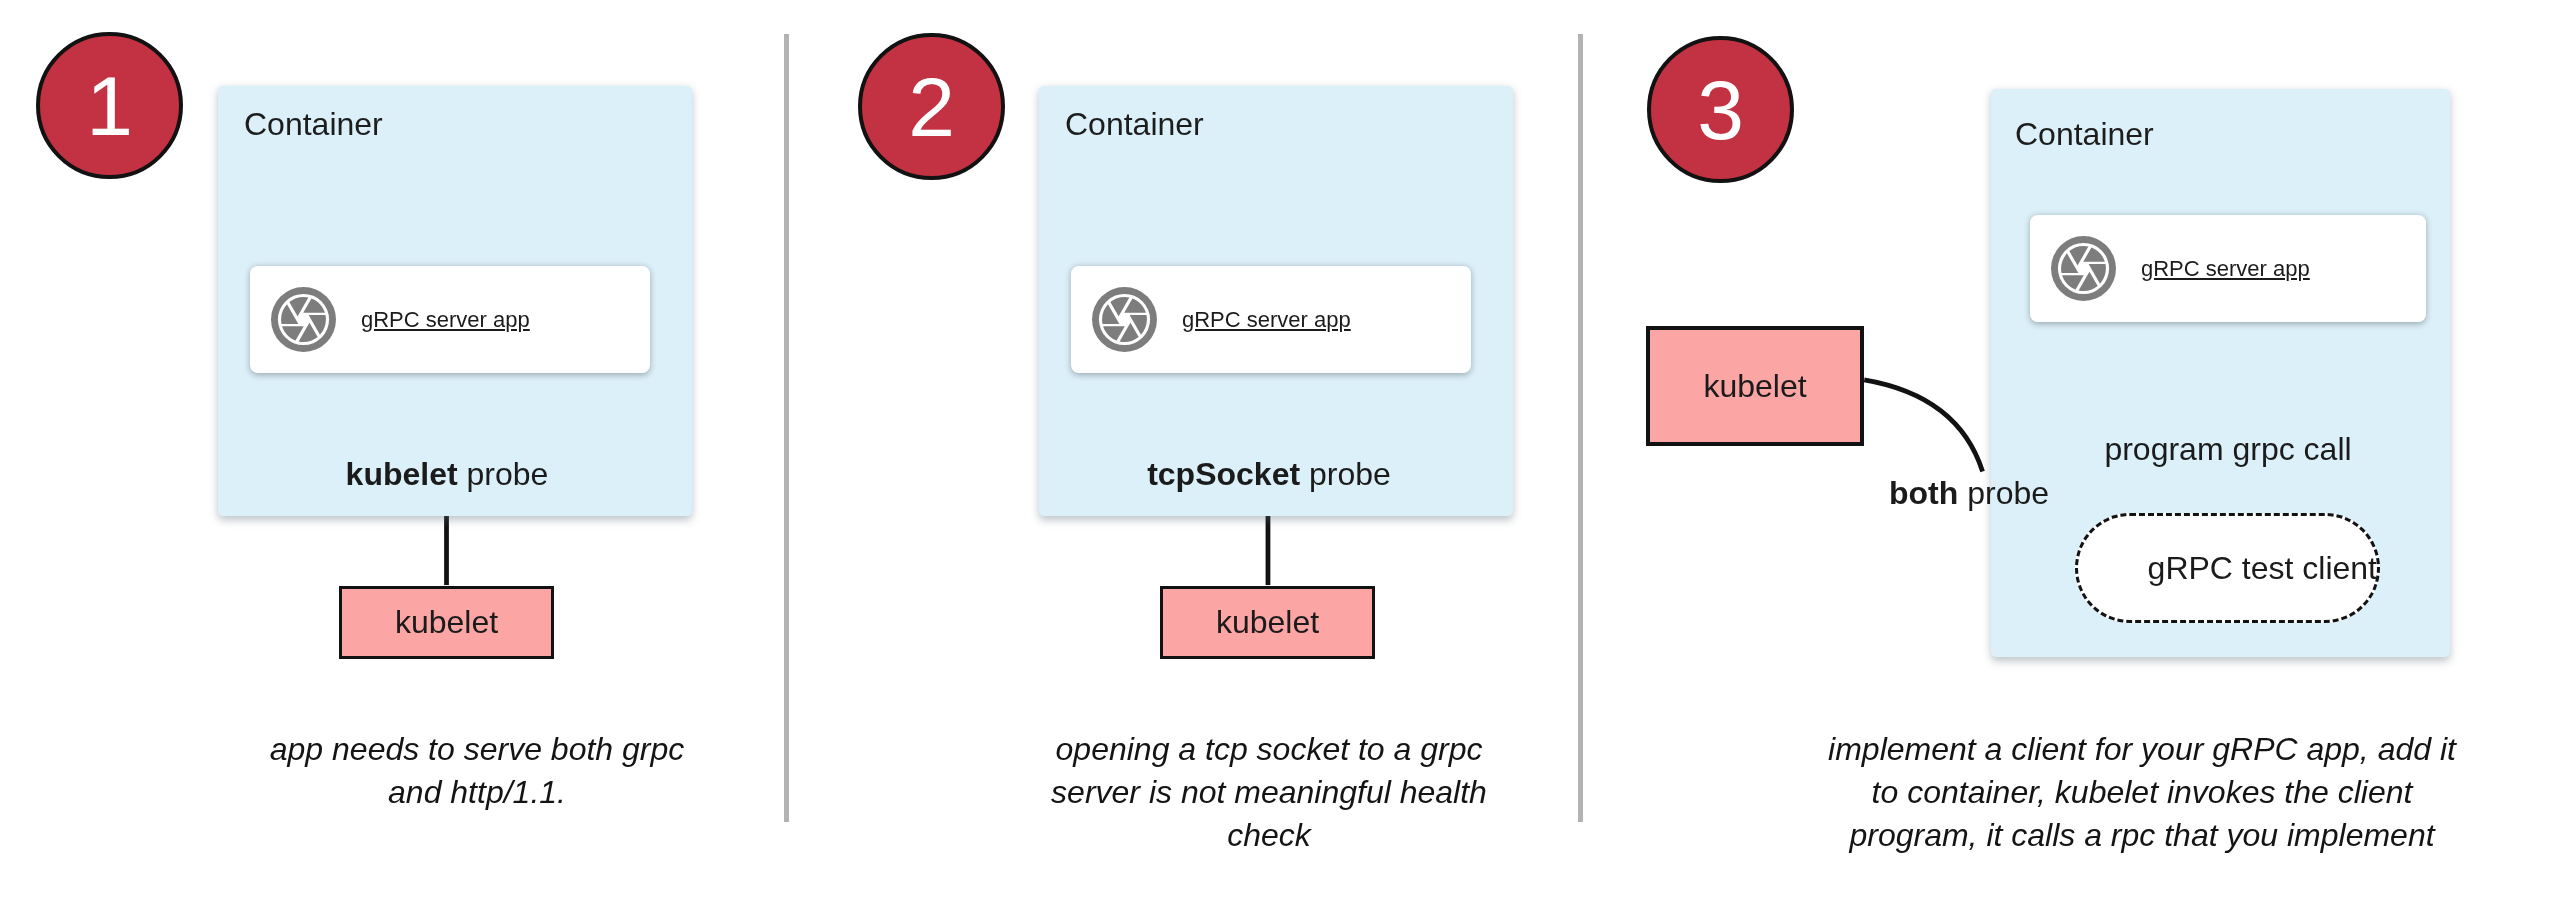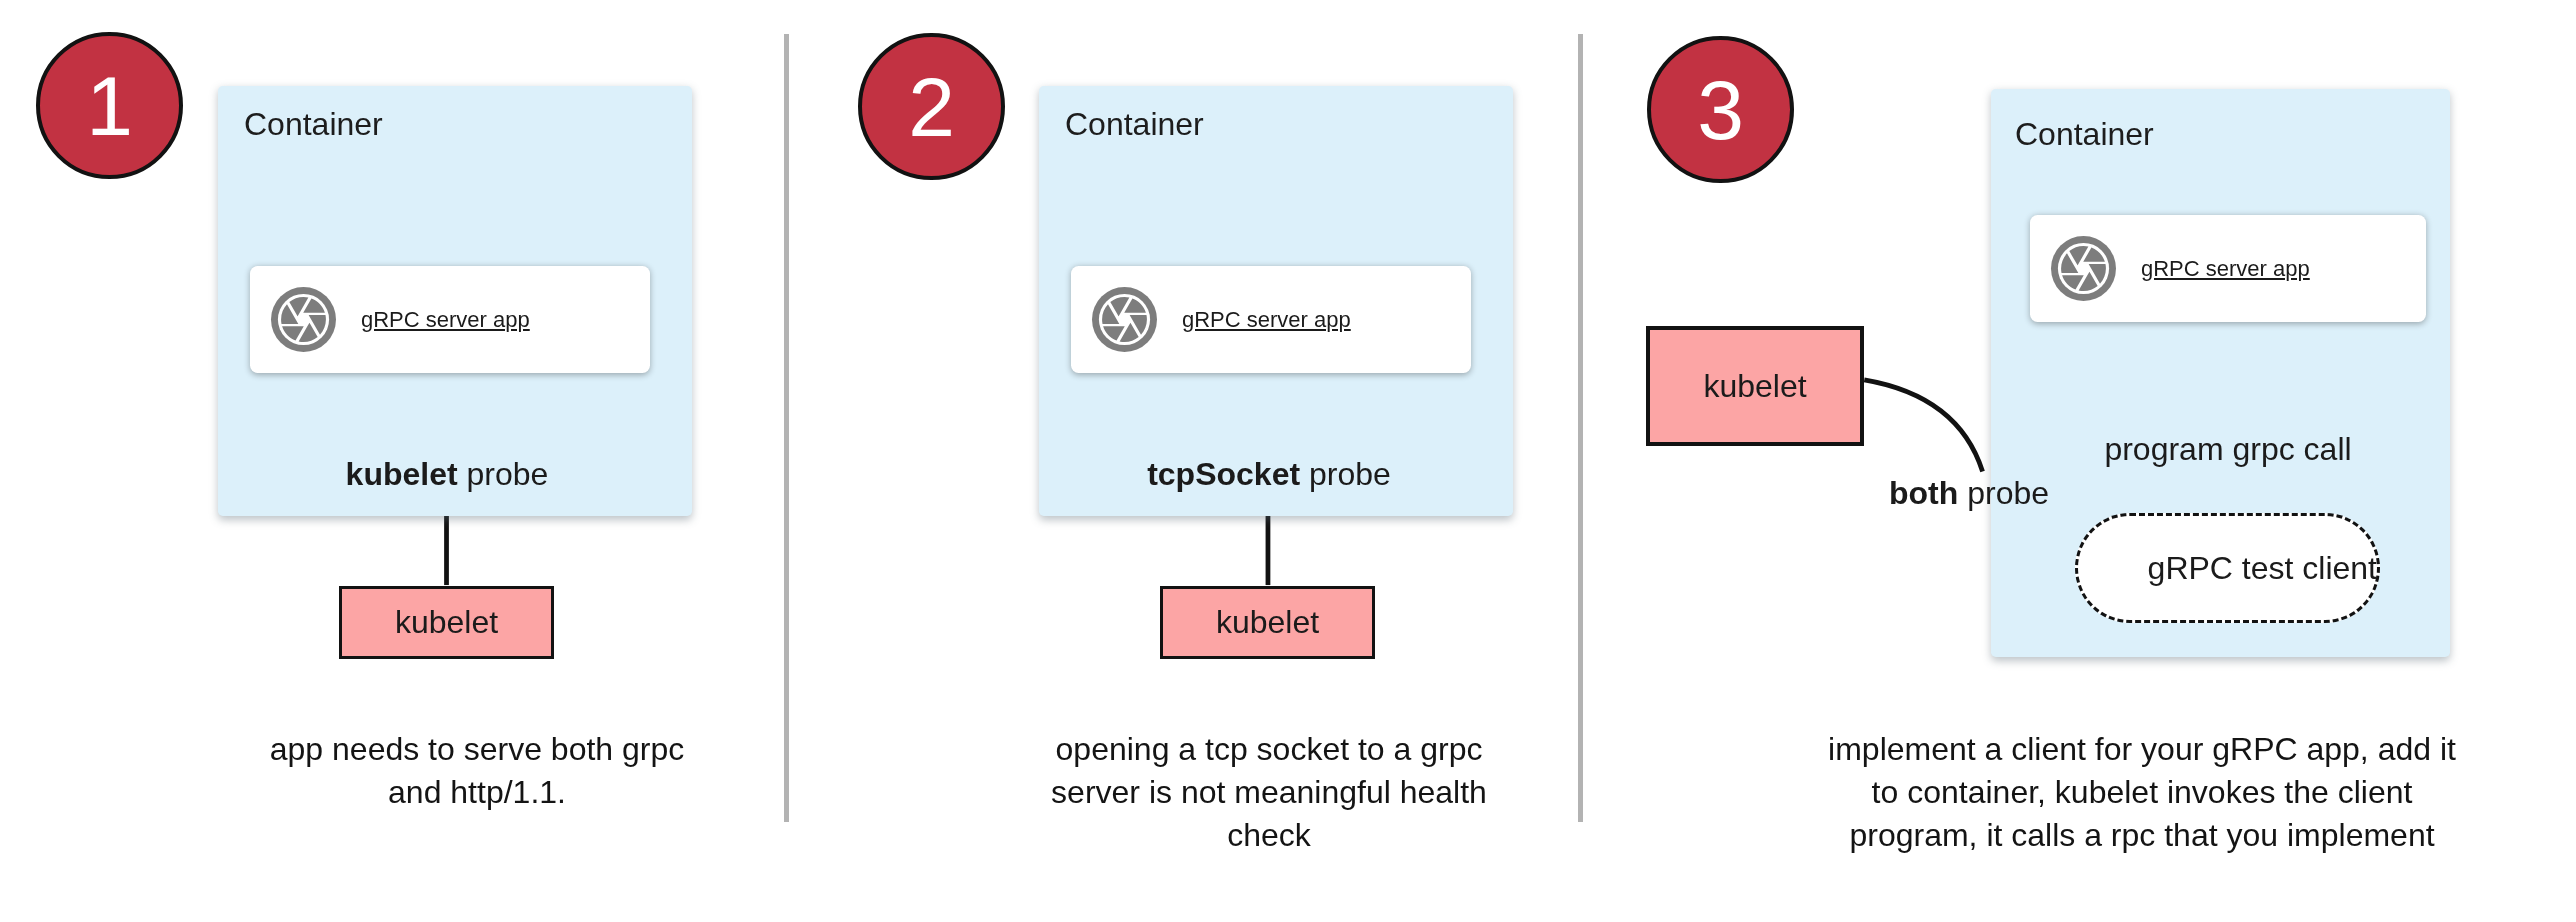--- a/index.html
+++ b/index.html
@@ -35,21 +35,21 @@
     position:absolute;background:#fca5a5;border:3.8px solid #121212;box-sizing:border-box;
     display:flex;align-items:center;justify-content:center;font-size:32px;
   }
   .kubelet-box.thick{border-width:4.8px;}
   .client-oval{
     position:absolute;background:#ffffff;border:3.8px dashed #121212;border-radius:57px;
     box-sizing:border-box;display:flex;align-items:center;justify-content:flex-end;font-size:32px;
   }
   .caption{
     position:absolute;font-size:32px;line-height:43px;text-align:center;
-    white-space:pre-line;color:#141414;
+    white-space:pre-line;color:#141414;font-style:italic;
   }
   .arrow{stroke:var(--arrow,#121212);stroke-width:5;fill:none;}
   .arrow-head{fill:var(--arrow,#121212);stroke:none;}
 </style>
 </head>
 <body>
 
 <div class="canvas">
 
   <svg class="overlay" viewBox="0 0 2700 967">

